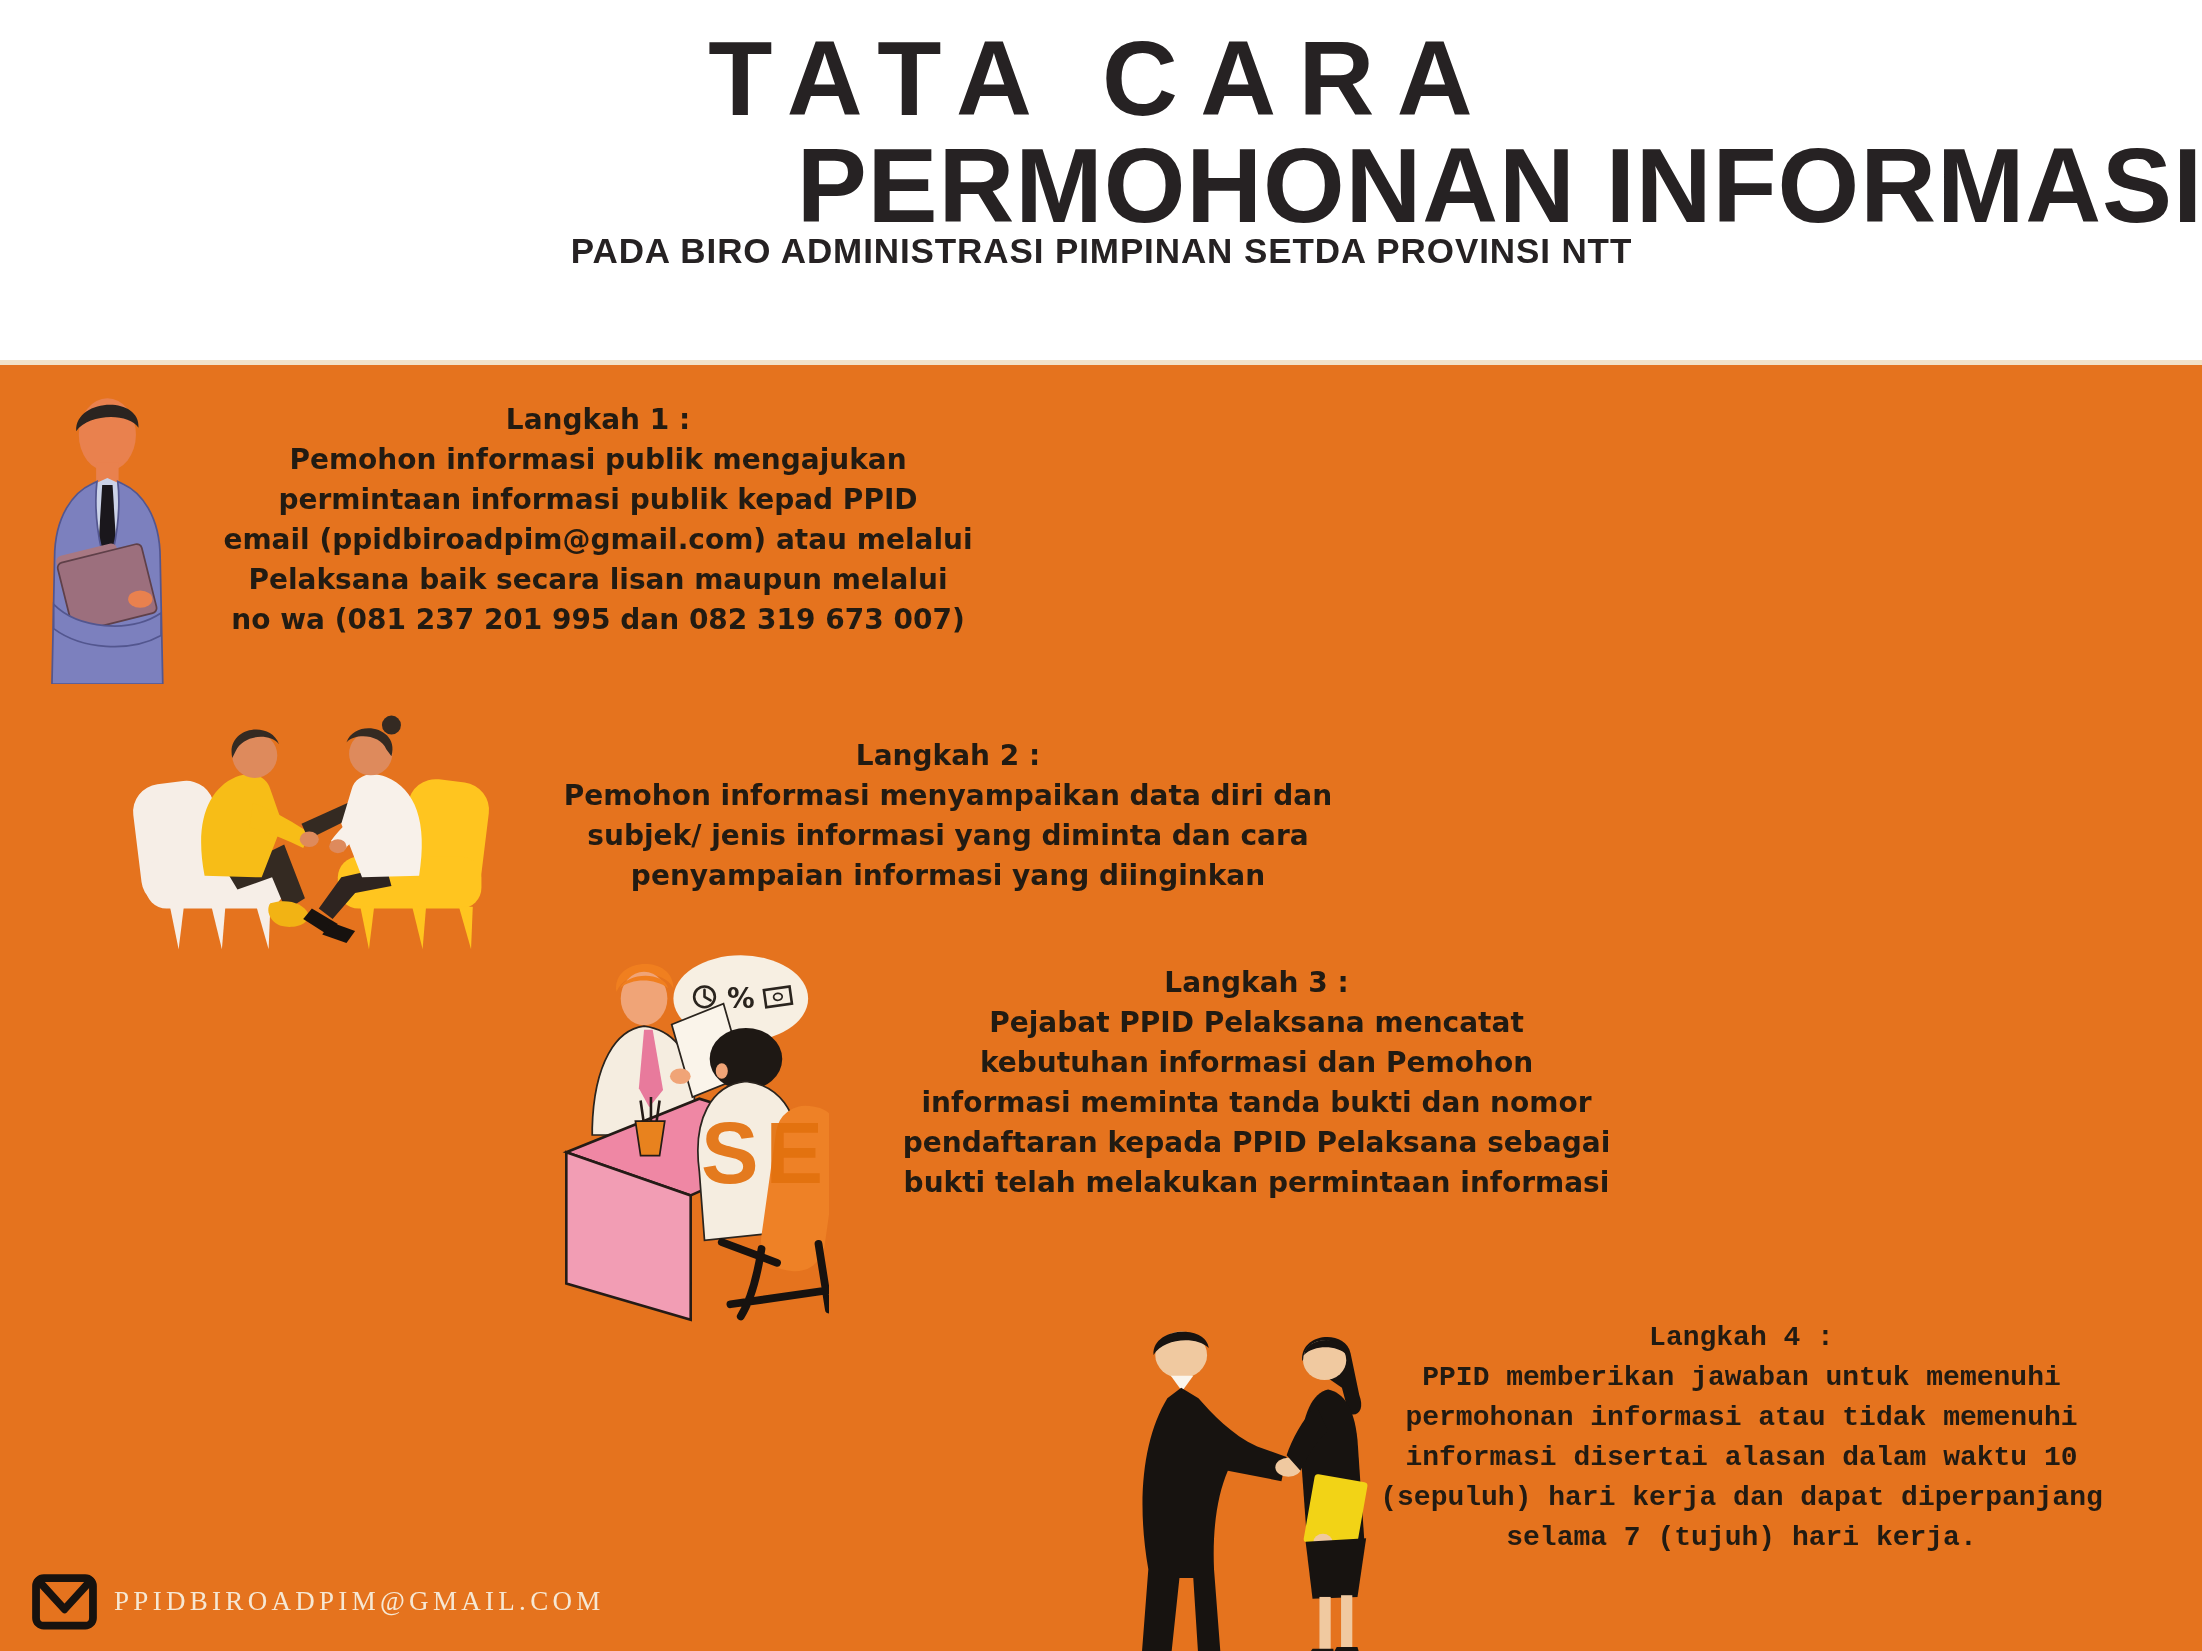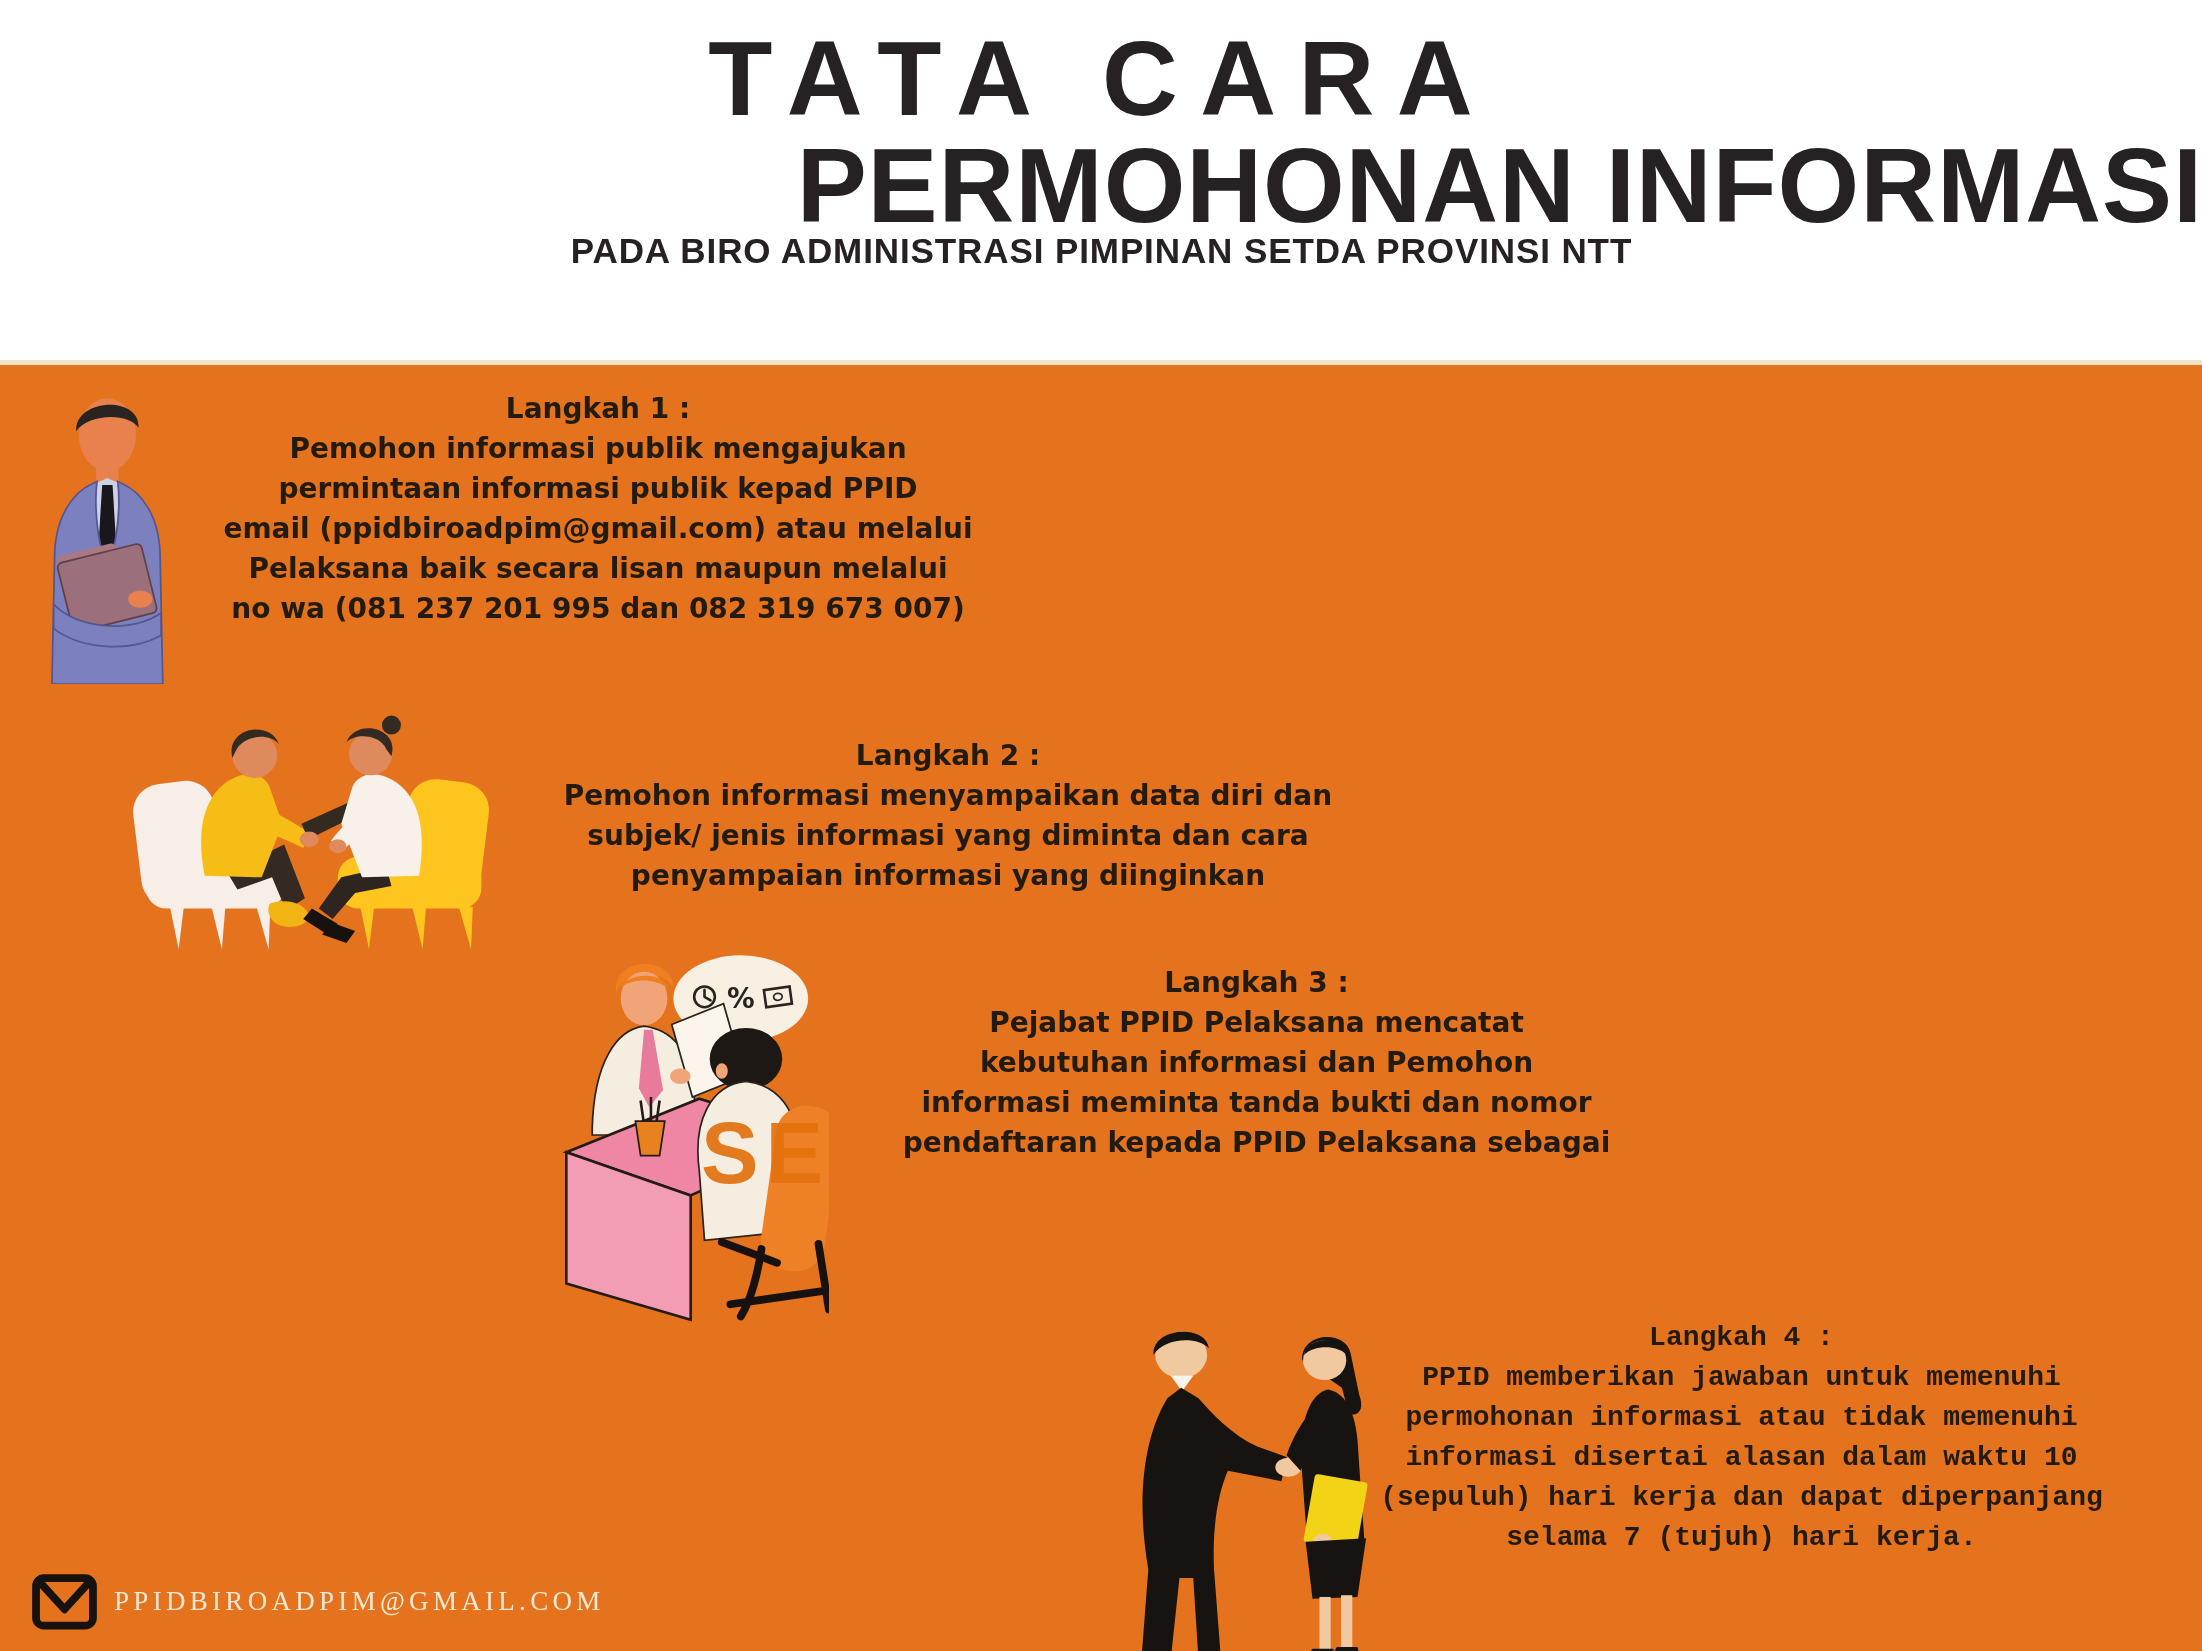--- a/index.html
+++ b/index.html
@@ -63,21 +63,21 @@
       <path d="M50,124 L76,112 L102,124 L96,182 L58,182 Z" fill="#CBD2E8"></path>
       <polygon points="70,120 82,120 87,202 76,220 65,202" fill="#1A171C"></polygon>
       <path d="M12,350 L15,205 C15,155 38,128 58,119 L64,116 C60,150 66,192 76,216 C86,192 92,150 88,116 L94,119 C114,128 137,155 137,205 L140,350 Z" fill="#7C80BE" stroke="#53568F" stroke-width="2"></path>
       <g transform="rotate(-14 76 240)">
         <rect x="26" y="190" width="72" height="16" rx="7" fill="#A87883"></rect>
         <rect x="26" y="198" width="100" height="82" rx="6" fill="#9C6F7D" stroke="#5F4049" stroke-width="2"></rect>
       </g>
       <path d="M14,258 C42,286 102,292 138,268 L138,294 C102,314 46,310 14,286 Z" fill="#7C80BE" stroke="#53568F" stroke-width="2"></path>
       <ellipse cx="114" cy="252" rx="14" ry="10" fill="#E9814E"></ellipse>
     </svg>
-    <div class="step-text" style="left:211px;top:24px;width:774px;">
+    <div class="step-text" style="left:211px;top:35px;width:774px;">
       <div class="line">Langkah 1 :</div>
       <div class="line">Pemohon informasi publik mengajukan</div>
       <div class="line">permintaan informasi publik kepad PPID</div>
       <div class="line">email (ppidbiroadpim@gmail.com) atau melalui</div>
       <div class="line">Pelaksana baik secara lisan maupun melalui</div>
       <div class="line">no wa (081 237 201 995 dan 082 319 673 007)</div>
     </div>
 
     <svg class="illus" style="left:125px;top:327px;width:372px;height:260px;" viewBox="0 0 430 300">
 
@@ -157,20 +157,21 @@
       <path d="M232,352 C226,390 218,414 208,430 M298,346 L310,422 M196,416 L322,398" stroke="#17120F" stroke-width="9" fill="none" stroke-linecap="round"></path>
       <path d="M186,344 L250,368" stroke="#17120F" stroke-width="9" fill="none" stroke-linecap="round"></path>
       <text x="162" y="276" font-family="Liberation Sans, sans-serif" font-weight="bold" font-size="100" fill="#E3710E" letter-spacing="8" opacity="0.92">SE</text>
     </svg>
     <div class="step-text" style="left:852px;top:598px;width:809px;">
       <div class="line">Langkah 3 :</div>
       <div class="line">Pejabat PPID Pelaksana mencatat</div>
       <div class="line">kebutuhan informasi dan Pemohon</div>
       <div class="line">informasi meminta tanda bukti dan nomor</div>
       <div class="line">pendaftaran kepada PPID Pelaksana sebagai</div>
+      <div class="line">bukti telah melakukan permintaan informasi</div>
     </div>
 
     <svg class="illus" style="left:1117px;top:945px;width:277px;height:363px;" viewBox="0 0 320 420">
 
       <ellipse cx="74" cy="52" rx="30" ry="27" fill="#F0C9A0"></ellipse>
       <path d="M42,52 C40,20 102,16 106,44 C92,30 54,32 42,52 Z" fill="#171310"></path>
       <polygon points="62,76 88,76 75,94" fill="#FAF5EC"></polygon>
       <path d="M28,404 L36,300 C22,220 30,148 58,102 L74,90 L94,102 C110,120 132,144 162,158 L196,170 L190,198 L128,186 C116,214 110,252 112,300 L120,404 L94,404 L88,310 L72,310 L62,404 Z" fill="#171310"></path>
       <path d="M20,402 L62,402 L66,417 L12,417 Z" fill="#171310"></path>
       <path d="M92,404 L128,402 L136,417 L88,417 Z" fill="#171310"></path>

